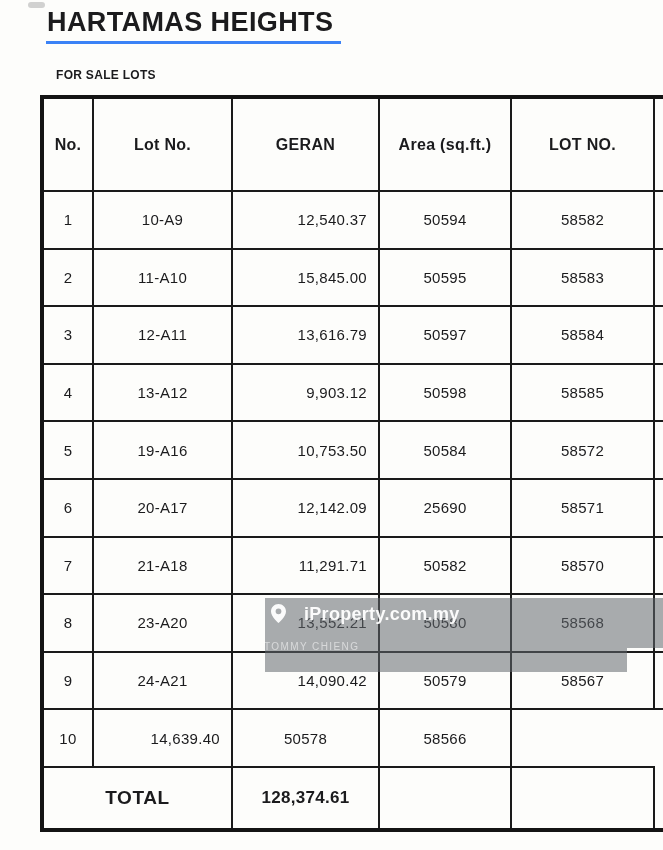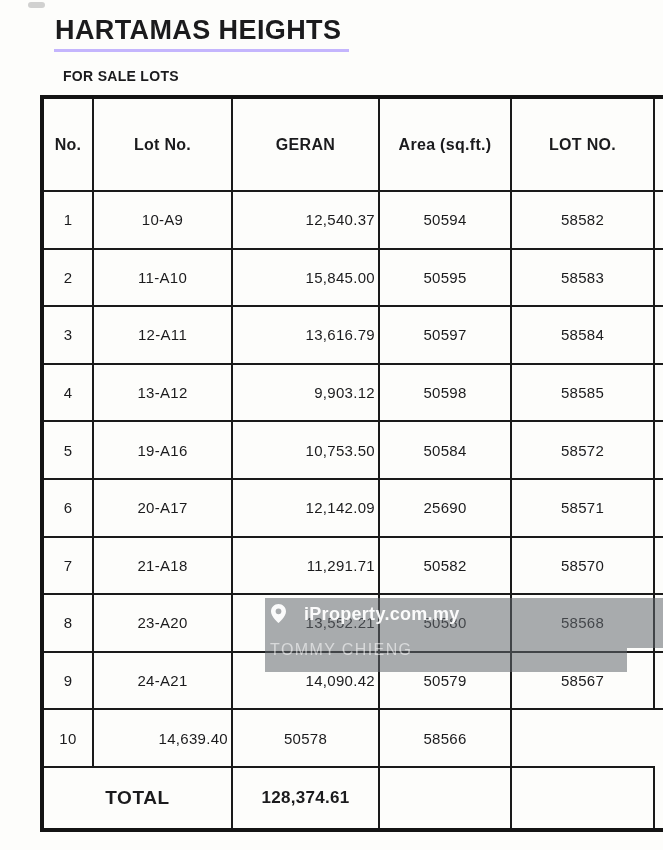--- a/index.html
+++ b/index.html
@@ -10,64 +10,64 @@
     color:#1b1b1d;
     position:relative;
     overflow:hidden;
   }
   .page{position:absolute;inset:0;}
   .smudge{
     position:absolute;left:28px;top:2px;width:17px;height:6px;
     background:#c2c2c2;border-radius:3px;opacity:.75;
   }
   .title{
-    position:absolute;left:46px;top:7px;margin:8px;
+    position:absolute;left:46px;top:7px;margin:0;
     font-size:27px;font-weight:bold;letter-spacing:.4px;
-    display:inline-block;border-bottom:3px solid #c4b5fd;
+    display:inline-block;border-bottom:3px solid #3b82f6;
     padding:0 8px 3px 1px;
   }
   .subtitle{
-    position:absolute;left:63px;top:68px;
-    font-size:14px;font-weight:bold;letter-spacing:.3px;
+    position:absolute;left:56px;top:68px;
+    font-size:12px;font-weight:bold;letter-spacing:.3px;
   }
   .tbl{
     position:absolute;left:40px;top:95px;width:638px;height:737px;
     box-sizing:border-box;
     border:4px solid #141414;border-right:none;
     display:grid;
     grid-template-columns:50px 139px 147px 132px 143px 1fr;
     grid-template-rows:93px repeat(10,57.6px) 60px;
   }
   .cell{
     border-right:2px solid #1a1a1a;
     border-bottom:2px solid #1a1a1a;
     display:flex;align-items:center;justify-content:center;
     font-size:15px;letter-spacing:.3px;
     box-sizing:border-box;
     overflow:hidden;white-space:nowrap;
   }
   .cell.h{font-weight:bold;font-size:16px;}
-  .cell.area{justify-content:flex-end;padding-right:3px;}
+  .cell.area{justify-content:flex-end;padding-right:11px;}
   .cell.sliver{border-right:none;}
   .cell.last{border-bottom:none;}
   .cell.total-label{grid-column:span 2;font-weight:bold;font-size:19px;letter-spacing:.6px;}
   .cell.total-area{font-weight:bold;font-size:17px;}
   .wm-box{position:absolute;background:rgba(98,104,110,0.55);}
   .wm-a{left:265px;top:598px;width:398px;height:50px;}
   .wm-b{left:265px;top:648px;width:362px;height:24px;}
   .wm-pin{position:absolute;left:271px;top:604px;}
   .wm-brand{
     position:absolute;left:292px;top:604px;
     font-size:18px;font-weight:bold;letter-spacing:.3px;
     color:rgba(255,255,255,0.95);
     margin-left:12px;
   }
   .wm-agent{
-    position:absolute;left:270px;top:641px;
-    font-size:16px;letter-spacing:1.4px;
+    position:absolute;left:264px;top:641px;
+    font-size:10px;letter-spacing:1.4px;
     color:rgba(255,255,255,0.55);
     text-align:center;
   }
 </style>
 </head>
 <body>
 
 <div class="page">
 
   <div class="smudge"></div>

